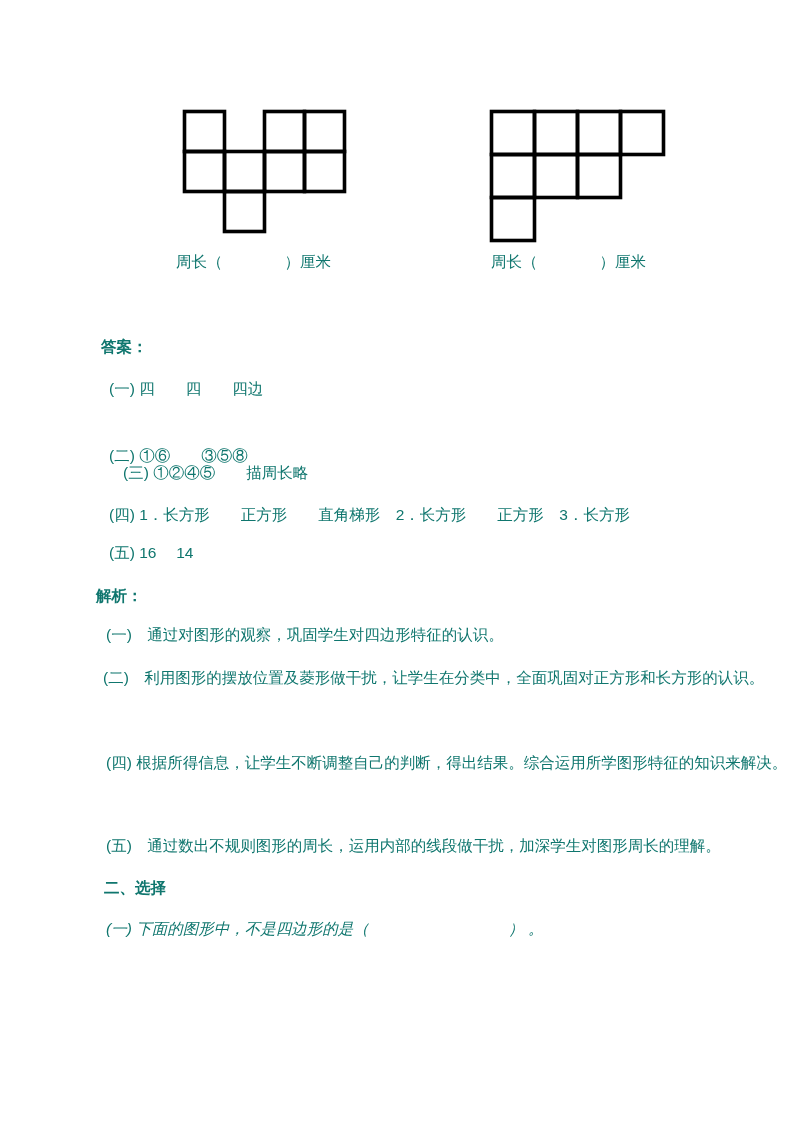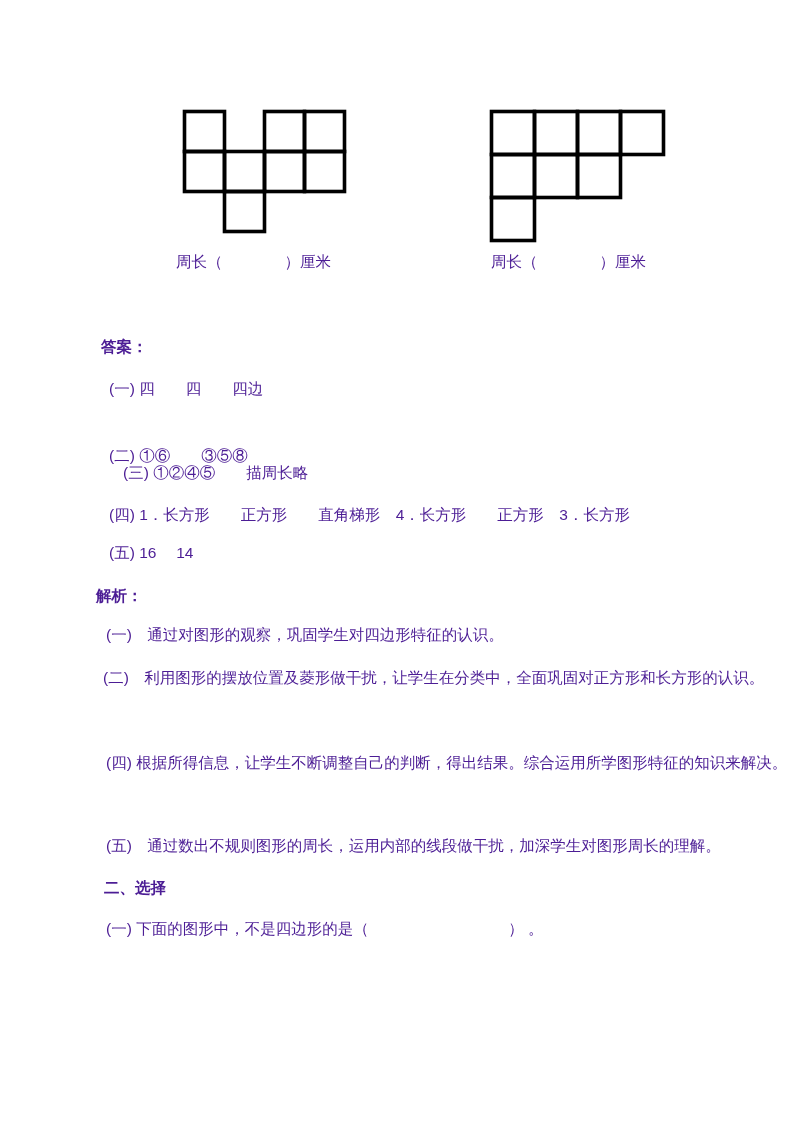--- a/index.html
+++ b/index.html
@@ -4,21 +4,21 @@
 <style>
   html, body { margin: 0; padding: 0; background: #ffffff; }
   .page {
     position: relative;
     width: 793px;
     height: 1122px;
     background: #ffffff;
     font-family: "Liberation Sans", sans-serif;
     font-size: 15.5px;
     line-height: 20px;
-    color: #4c1d95;
+    color: #0f766e;
     overflow: hidden;
   }
   .ln { position: absolute; white-space: pre; }
   .b  { font-weight: bold; }
   .fig { position: absolute; }
   .cap { position: absolute; white-space: pre; }
 </style>
 </head>
 <body>
 
@@ -46,25 +46,25 @@
     </svg>
 
   <div class="cap" style="left:176px; top:252px;">周长（　　　　）厘米</div>
   <div class="cap" style="left:491px; top:252px;">周长（　　　　）厘米</div>
 
 
   <div class="ln b" style="left:101px; top:337px;">答案：</div>
   <div class="ln" style="left:109px; top:379px;">(一) 四　　四　　四边</div>
   <div class="ln" style="left:109px; top:446px;">(二) ①⑥　　③⑤⑧</div>
   <div class="ln" style="left:123px; top:463px;">(三) ①②④⑤　　描周长略</div>
-  <div class="ln" style="left:109px; top:505px;">(四) 1．长方形　　正方形　　直角梯形　4．长方形　　正方形　3．长方形</div>
+  <div class="ln" style="left:109px; top:505px;">(四) 1．长方形　　正方形　　直角梯形　2．长方形　　正方形　3．长方形</div>
   <div class="ln" style="left:109px; top:543px;">(五) 16　 14</div>
 
   <div class="ln b" style="left:96px; top:586px;">解析：</div>
   <div class="ln" style="left:106px; top:625px;">(一)　通过对图形的观察，巩固学生对四边形特征的认识。</div>
   <div class="ln" style="left:103px; top:668px;">(二)　利用图形的摆放位置及菱形做干扰，让学生在分类中，全面巩固对正方形和长方形的认识。</div>
   <div class="ln" style="left:106px; top:753px;">(四) 根据所得信息，让学生不断调整自己的判断，得出结果。综合运用所学图形特征的知识来解决。</div>
   <div class="ln" style="left:106px; top:836px;">(五)　通过数出不规则图形的周长，运用内部的线段做干扰，加深学生对图形周长的理解。</div>
 
   <div class="ln b" style="left:104px; top:878px;">二、选择</div>
-  <div class="ln" style="left:106px; top:919px;">(一) 下面的图形中，不是四边形的是（　　　　　　　　　） 。</div>
+  <div class="ln" style="left:106px; top:919px;font-style:italic;">(一) 下面的图形中，不是四边形的是（　　　　　　　　　） 。</div>
 
 </div>
 
 </body></html>

